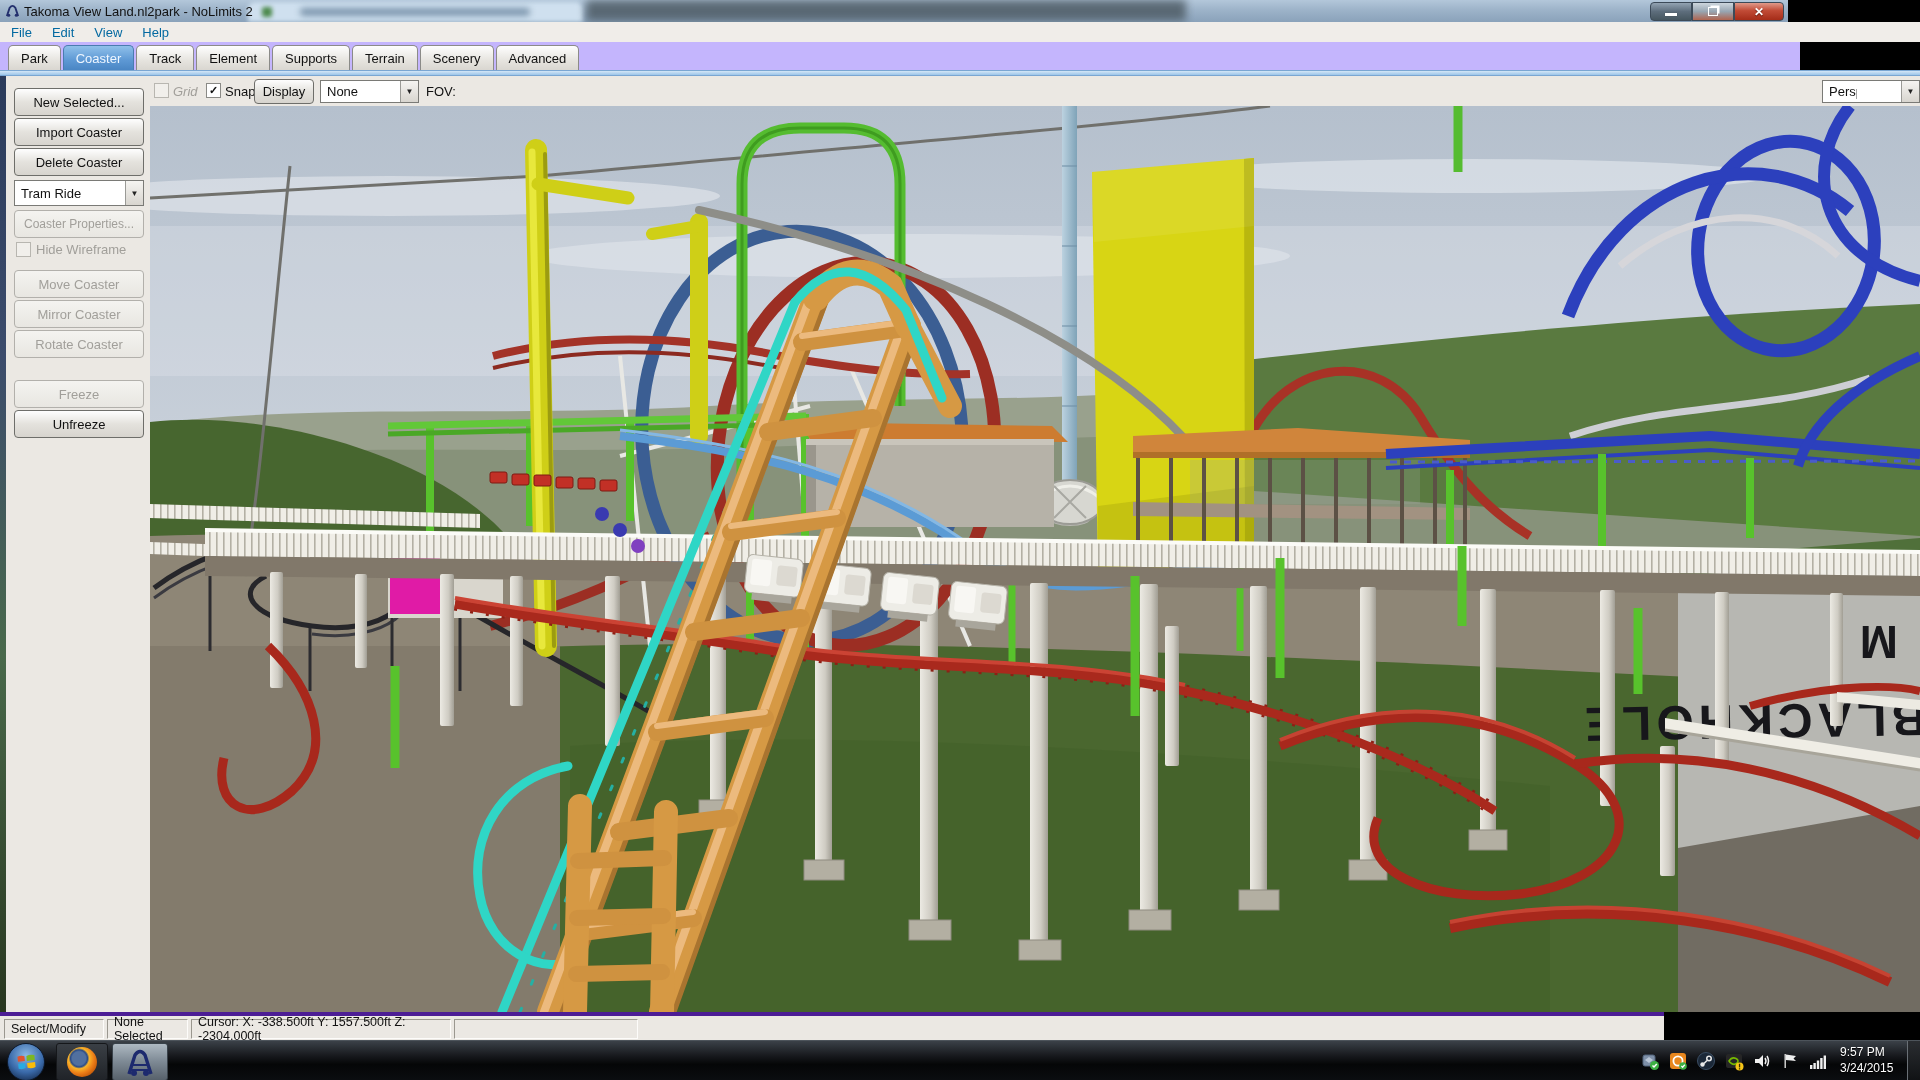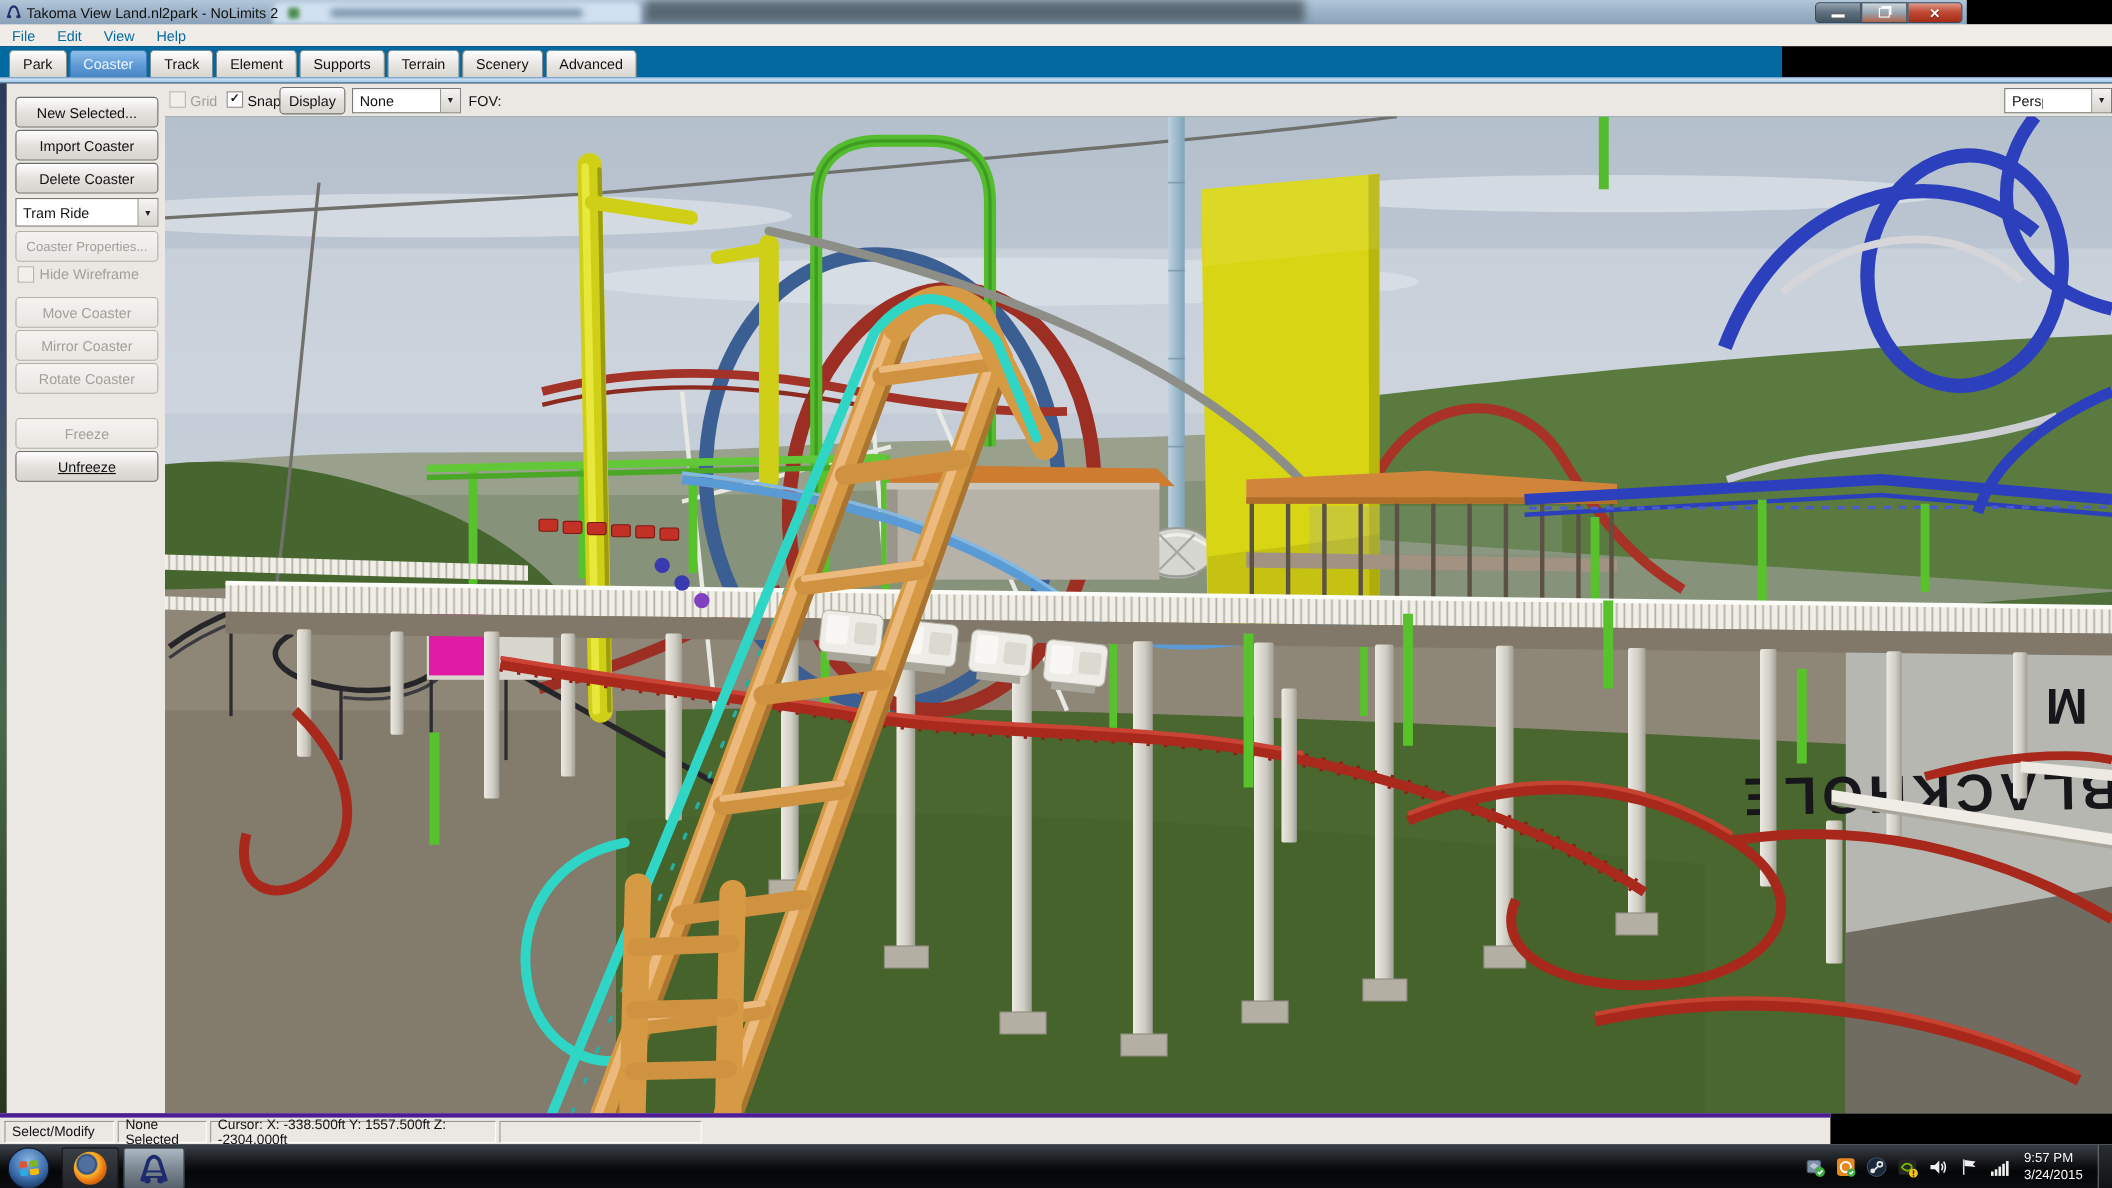--- a/index.html
+++ b/index.html
@@ -21,32 +21,32 @@
   .winbtn.close{width:48px;border-radius:0 4px 4px 0;background:linear-gradient(#e09a8a,#c14b36 45%,#a52c18);}
   .winbtn.restore{background:linear-gradient(#cdd6dd,#97a5b1 50%,#b0644f);}
   .min-glyph{width:12px;height:3px;background:#fff;margin-top:6px;box-shadow:0 0 1px #333;}
   .restore-glyph{width:8px;height:7px;border:1.5px solid #fff;background:transparent;box-shadow:2px -2px 0 -0.5px #fff;}
   .close-glyph{color:#fff;font-size:12px;font-weight:bold;text-shadow:0 1px 1px #5a1005;}
   .app-icon16{left:5px;top:3px;}
   
   #menubar{left:0;top:22px;width:1920px;height:20px;background:#f0ede9;display:flex;align-items:center;}
   .menu-item{font-size:13px;color:#0369a1;padding:1px 9px;margin-left:2px;}
   
-  #tabbar{left:0;top:42px;width:1620px;height:28px;background:#0369a1;display:flex;align-items:flex-end;padding-left:8px;box-sizing:border-box;}
+  #tabbar{left:0;top:42px;width:1800px;height:28px;background:#c4b5fd;display:flex;align-items:flex-end;padding-left:8px;box-sizing:border-box;}
   .tab{height:24px;border:1px solid #8b8b88;border-bottom:none;border-radius:5px 5px 0 0;margin-right:2px;
     background:linear-gradient(#fefefe,#e6e4df 60%,#d9d6d0);font-size:13px;color:#111;
     display:flex;align-items:center;padding:0 12px;}
   .tab.selected{background:linear-gradient(#8fc0ea,#5d98d4 60%,#4a86c4);color:#eef6ff;border-color:#4a7cb0;}
   #tab-underline{left:0;top:70px;width:1920px;height:6px;background:linear-gradient(#d3e6f7,#9cc5e9);border-top:1px solid #7aa6d2;border-bottom:1px solid #7aa6d2;box-sizing:border-box;}
   
   #toolbar{left:150px;top:76px;width:1770px;height:30px;background:#ebe8e3;}
   .chk{width:13px;height:13px;border:1px solid #8a8a86;background:#fff;position:absolute;top:7px;font-size:11px;line-height:12px;text-align:center;font-weight:bold;color:#111;}
   .chk.disabled{border-color:#b8b6b0;background:#f1efeb;}
   .tool-label{position:absolute;top:8px;font-size:13px;color:#111;}
-  .tool-label.disabled{color:#a19f9a;}
+  .tool-label.disabled{color:#a19f9a;font-style:italic;}
   .btn{position:absolute;border:1px solid #6e6e6a;border-radius:4px;font-size:13px;color:#111;
     background:linear-gradient(#fefefe,#e4e2dd 50%,#d7d4ce);display:flex;align-items:center;justify-content:center;}
   .combo{position:absolute;border:1px solid #7a7a76;background:#fff;font-size:13px;color:#111;display:flex;align-items:center;}
   .combo .val{flex:1;padding-left:6px;white-space:nowrap;overflow:hidden;}
   .combo .arrow{width:17px;height:100%;border-left:1px solid #9a9a96;background:linear-gradient(#f5f4f1,#d8d5cf);
     display:flex;align-items:center;justify-content:center;font-size:8px;color:#222;}
   .slider-track{position:absolute;left:308px;top:90px;width:92px;height:3px;background:#9a9a96;border-radius:2px;}
   .slider-thumb{position:absolute;left:340px;top:84px;width:13px;height:13px;border-radius:50%;
     border:1px solid #77777a;background:linear-gradient(#fdfdfd,#cfcfd2);}
   
@@ -155,21 +155,21 @@
     <span class="val">Tram Ride</span>
     <span class="arrow">▼</span>
   </div>
   <div class="side-btn disabled" style="top:134px;font-size:12px;">Coaster Properties...</div>
   <div class="chk disabled" style="left:10px;top:166px;position:absolute;"></div>
   <span style="position:absolute;left:30px;top:166px;font-size:13px;color:#a19f9a;">Hide Wireframe</span>
   <div class="side-btn disabled" style="top:194px;">Move Coaster</div>
   <div class="side-btn disabled" style="top:224px;">Mirror Coaster</div>
   <div class="side-btn disabled" style="top:254px;">Rotate Coaster</div>
   <div class="side-btn disabled" style="top:304px;">Freeze</div>
-  <div class="side-btn" style="top:334px;text-decoration:underline;">Unfreeze</div>
+  <div class="side-btn" style="top:334px;">Unfreeze</div>
 </div>
 
 <div id="viewport" class="abs">
 <svg viewBox="0 0 1770 906" preserveAspectRatio="none">
   <defs>
     <linearGradient id="skyG" x1="0" y1="0" x2="0" y2="1">
       <stop offset="0" stop-color="#b5c0cd"></stop>
           <stop offset="0.6" stop-color="#d3d9e1"></stop>
           <stop offset="1" stop-color="#e2e6eb"></stop>
     </linearGradient>

